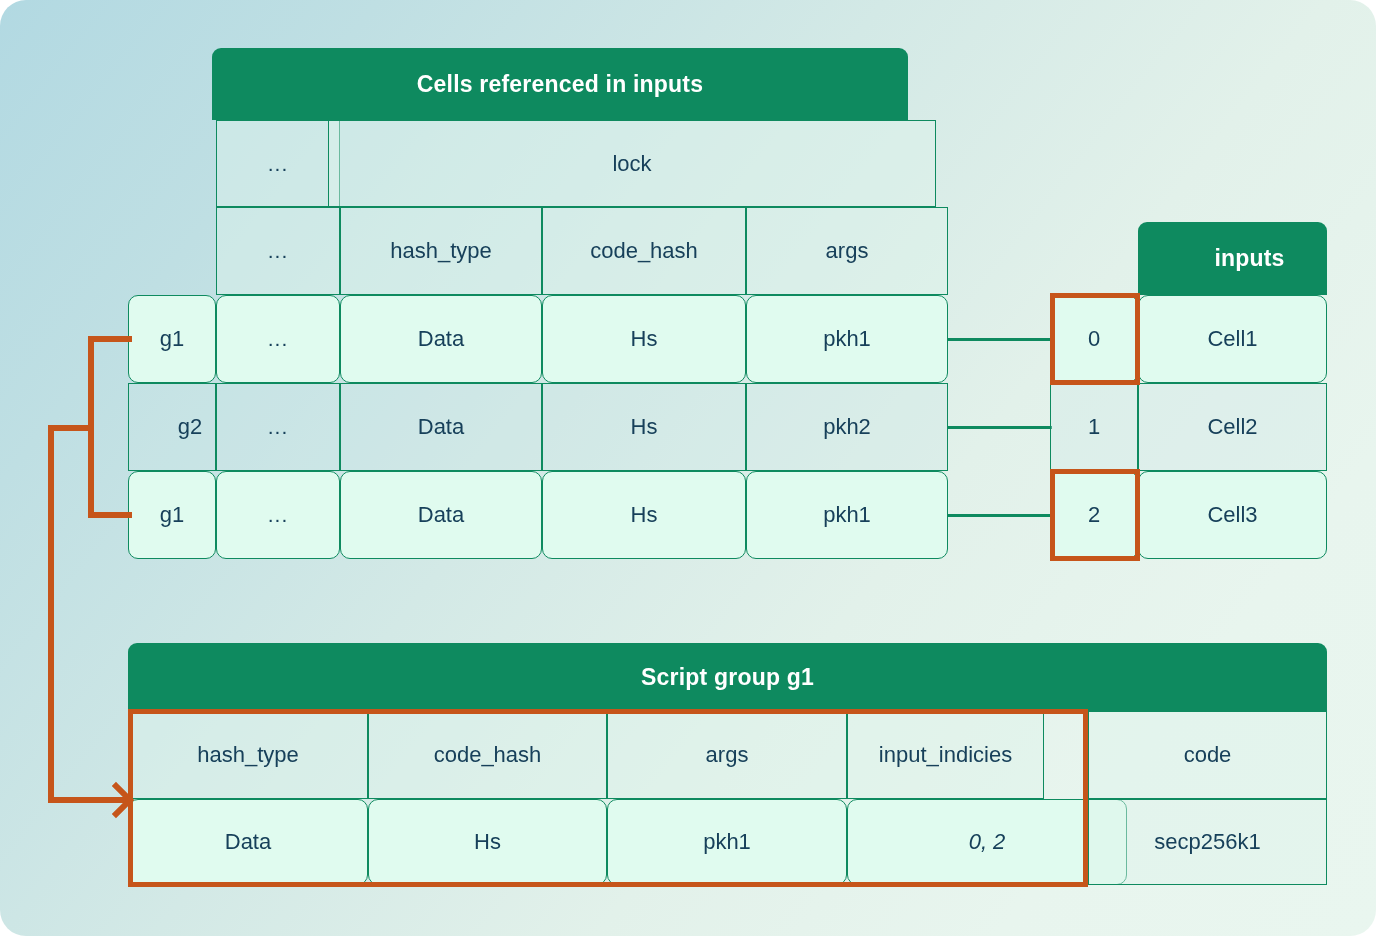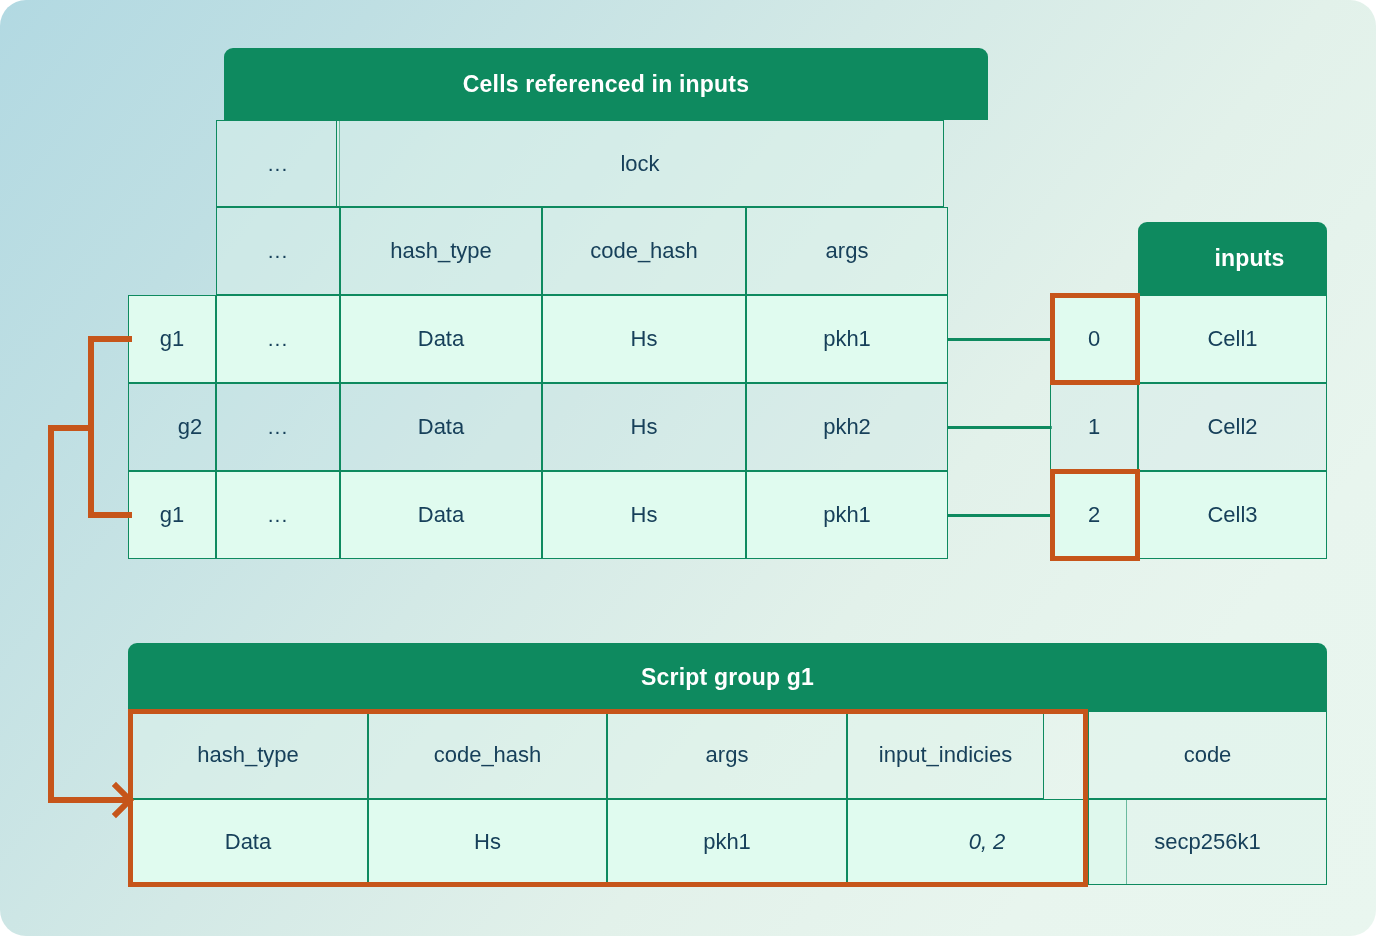--- a/index.html
+++ b/index.html
@@ -21,48 +21,48 @@
     font-weight:700;font-size:23px;letter-spacing:.2px;
   }
   .band.round-top{border-radius:9px 9px 0 0;}
   .cell{
     position:absolute;box-sizing:border-box;
     border:1.6px solid #0e8a5f;
     display:flex;align-items:center;justify-content:center;
     font-size:22px;font-weight:400;color:#17405a;
     background:rgba(228,251,241,.55);
   }
-  .cell.solid{background:#e0fbef;}
+  .cell.solid{background:#e0fbef;border-radius:10px;}
   .cell.hdr{background:rgba(222,245,236,.45);}
   .cell.ghost{background:rgba(205,232,232,.30);}
   .dots{letter-spacing:1px;font-size:21px;}
   
   .hl{
     position:absolute;box-sizing:border-box;
     border:5px solid #c6551a;
     pointer-events:none;
     background:transparent;
   }
   .conn{position:absolute;background:#0e8a5f;}
   .oline{position:absolute;background:#c6551a;}
   svg.arrow{position:absolute;overflow:visible;}
 </style>
 </head>
 <body>
 
 <div id="canvas">
 
-  <div class="band round-top" style="left:224px;top:48px;width:764px;height:72px;">
+  <div class="band round-top" style="left:212px;top:48px;width:696px;height:72px;">
     <span>Cells referenced in inputs</span>
   </div>
 
   <div class="cell hdr" style="left:216px;top:120px;width:124px;height:87px;">
     <span class="dots">...</span>
   </div>
-  <div class="cell hdr" style="left:336px;top:120px;width:608px;height:87px;">
+  <div class="cell hdr" style="left:328px;top:120px;width:608px;height:87px;">
     <span>lock</span>
   </div>
 
   <div class="cell hdr" style="left:216px;top:207px;width:124px;height:88px;">
     <span class="dots">...</span>
   </div>
   <div class="cell hdr" style="left:340px;top:207px;width:202px;height:88px;">
     <span>hash_type</span>
   </div>
   <div class="cell hdr" style="left:542px;top:207px;width:204px;height:88px;">

